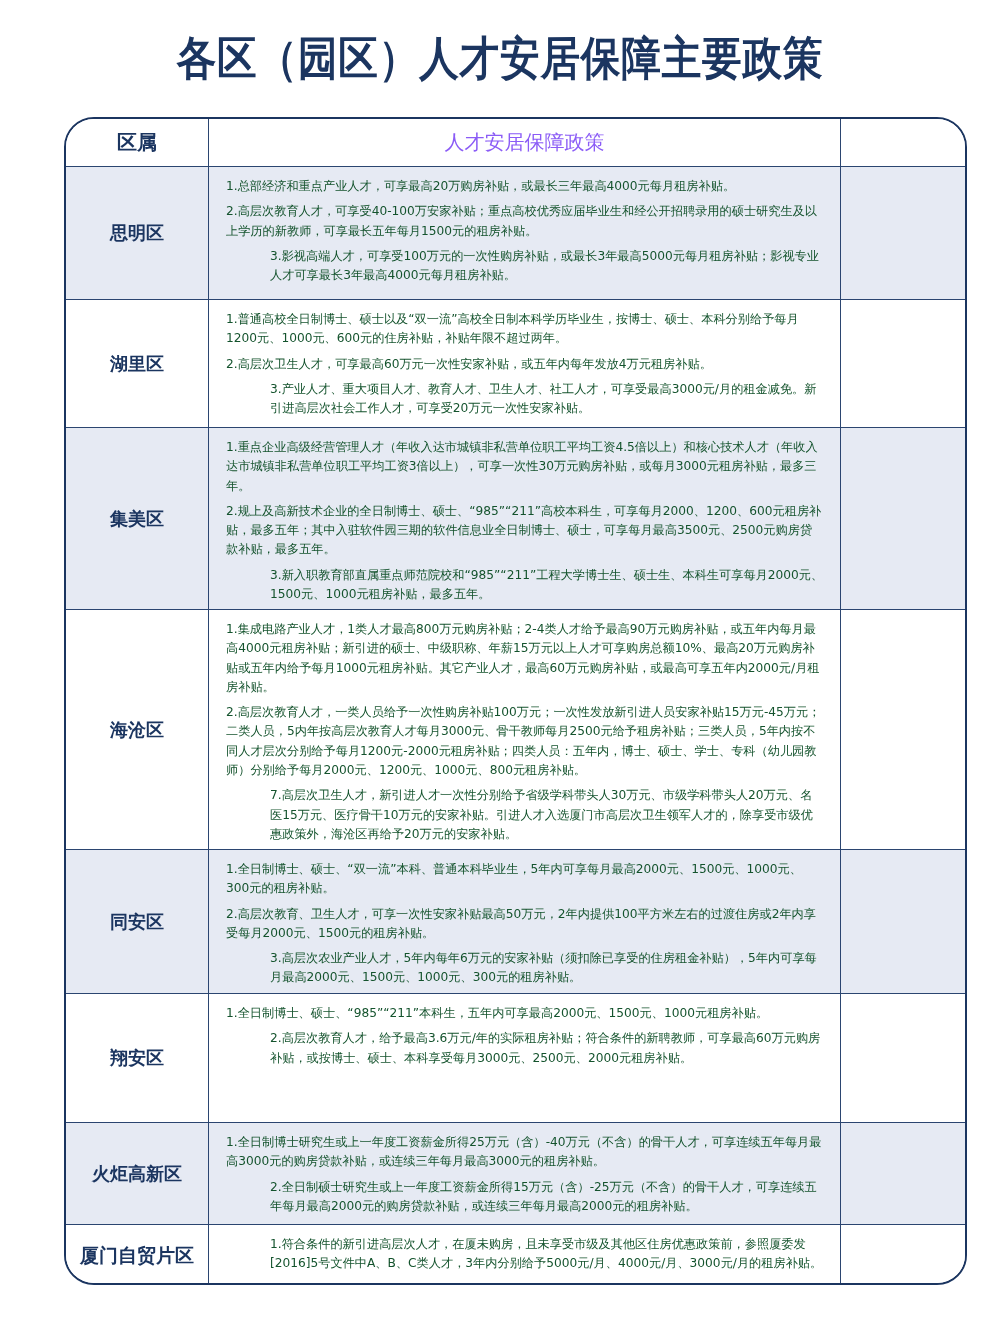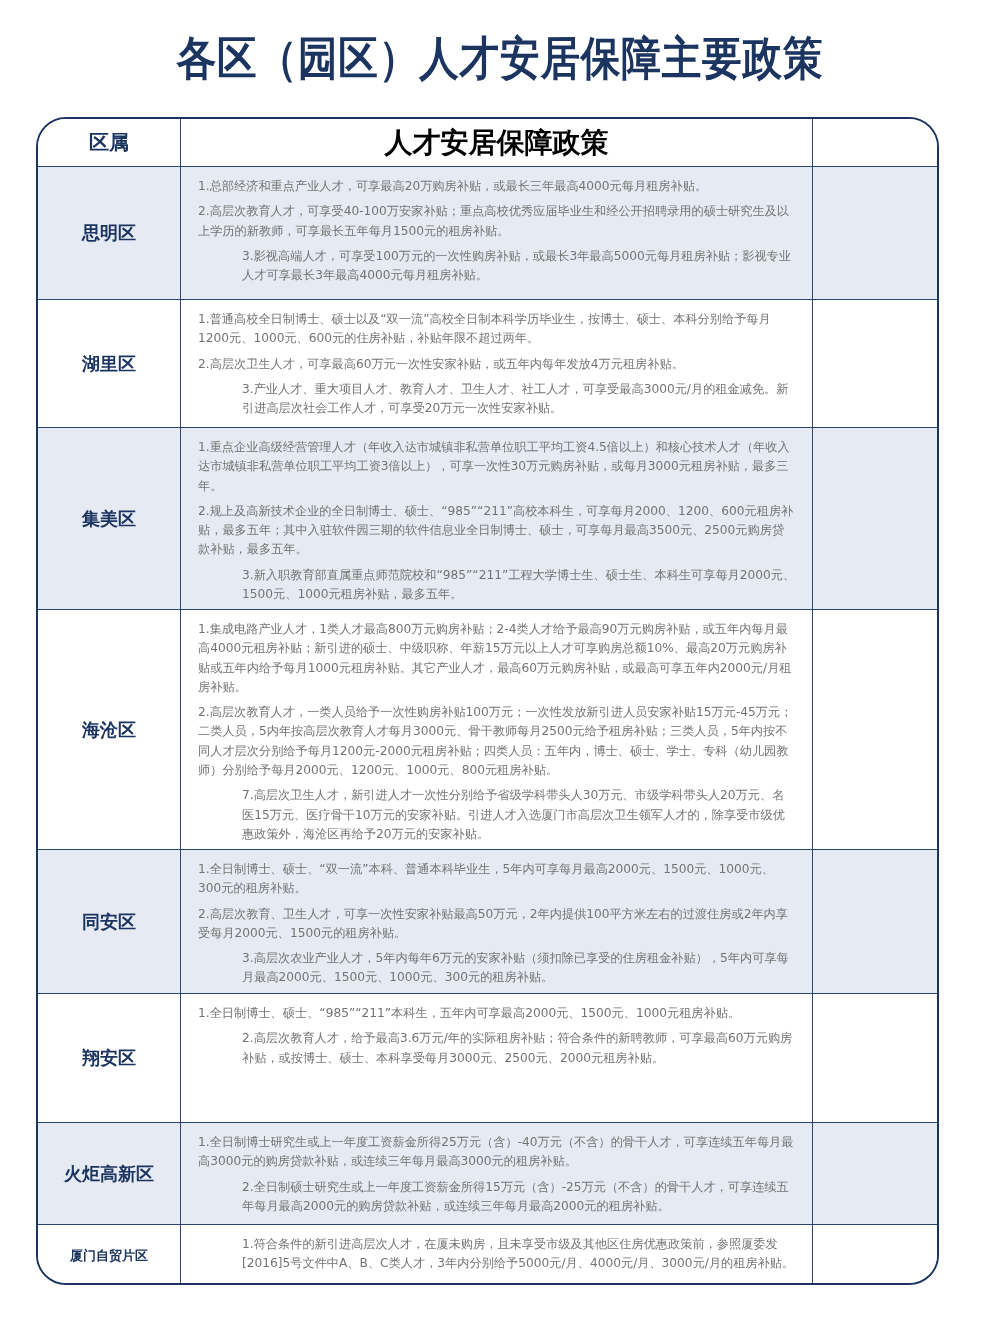--- a/index.html
+++ b/index.html
@@ -1,38 +1,38 @@
 <!DOCTYPE html>
 <html><head>
 <meta charset="utf-8">
 <style>
   html, body { margin: 0; padding: 0; background: #ffffff; }
   body { width: 1000px; height: 1329px; position: relative; overflow: hidden;
          font-family: "DejaVu Sans", "Liberation Sans", sans-serif; color: #333; }
   .title { position: absolute; top: 28px; left: 0; width: 1000px; text-align: center;
            font-family: "DejaVu Serif", "Liberation Serif", serif; font-weight: bold;
            font-size: 46px; color: #1b3560; letter-spacing: 1px; transform: scaleX(0.86); }
-  .table { position: absolute; left: 36px; top: 117px; width: 903px; height: 1168px;
+  .table { position: absolute; left: 64px; top: 117px; width: 903px; height: 1168px;
            border: 2px solid #1b3560; border-radius: 30px; overflow: hidden; box-sizing: border-box; }
   .row { position: absolute; left: 0; width: 100%; display: flex; border-top: 1.5px solid #2b4570; box-sizing: border-box; }
   .row.header { border-top: none; }
   .row.shaded { background: #e6eaf3; }
   .row.white { background: #ffffff; }
   .c1 { width: 143px; flex: none; display: flex; align-items: center; justify-content: center;
         border-right: 1.5px solid #2b4570; box-sizing: border-box;
         font-weight: bold; font-size: 18px; color: #1b3560; }
   .c2 { width: 632px; flex: none; border-right: 1.5px solid #2b4570; box-sizing: border-box;
-        padding: 10px 16px 8px 17px; font-size: 12.2px; line-height: 19.3px; color: #737373; }
+        padding: 10px 16px 8px 17px; font-size: 12.2px; line-height: 19.3px; color: #14532d; }
   .c3 { flex: 1; }
   .header .c2 { display: flex; align-items: center; justify-content: center;
-                font-weight: bold; font-size: 28px; color: #000000; padding: 0; }
+                font-weight: normal; font-size: 20px; color: #8b5cf6; padding: 0; }
   .header .c1 { font-size: 20px; }
   .item { margin: 0 0 6px 0; }
   .item:last-child { margin-bottom: 0; margin-left: 44px; }
-  .c1.small { font-size: 13px; }
+  .c1.small { font-size: 19px; }
 </style>
 </head>
 <body>
 
 <div class="title">各区（园区）人才安居保障主要政策</div>
 
 <div class="table">
 
   <div class="row header white" style="top:0;height:47px;">
     <div class="c1">区属</div>

